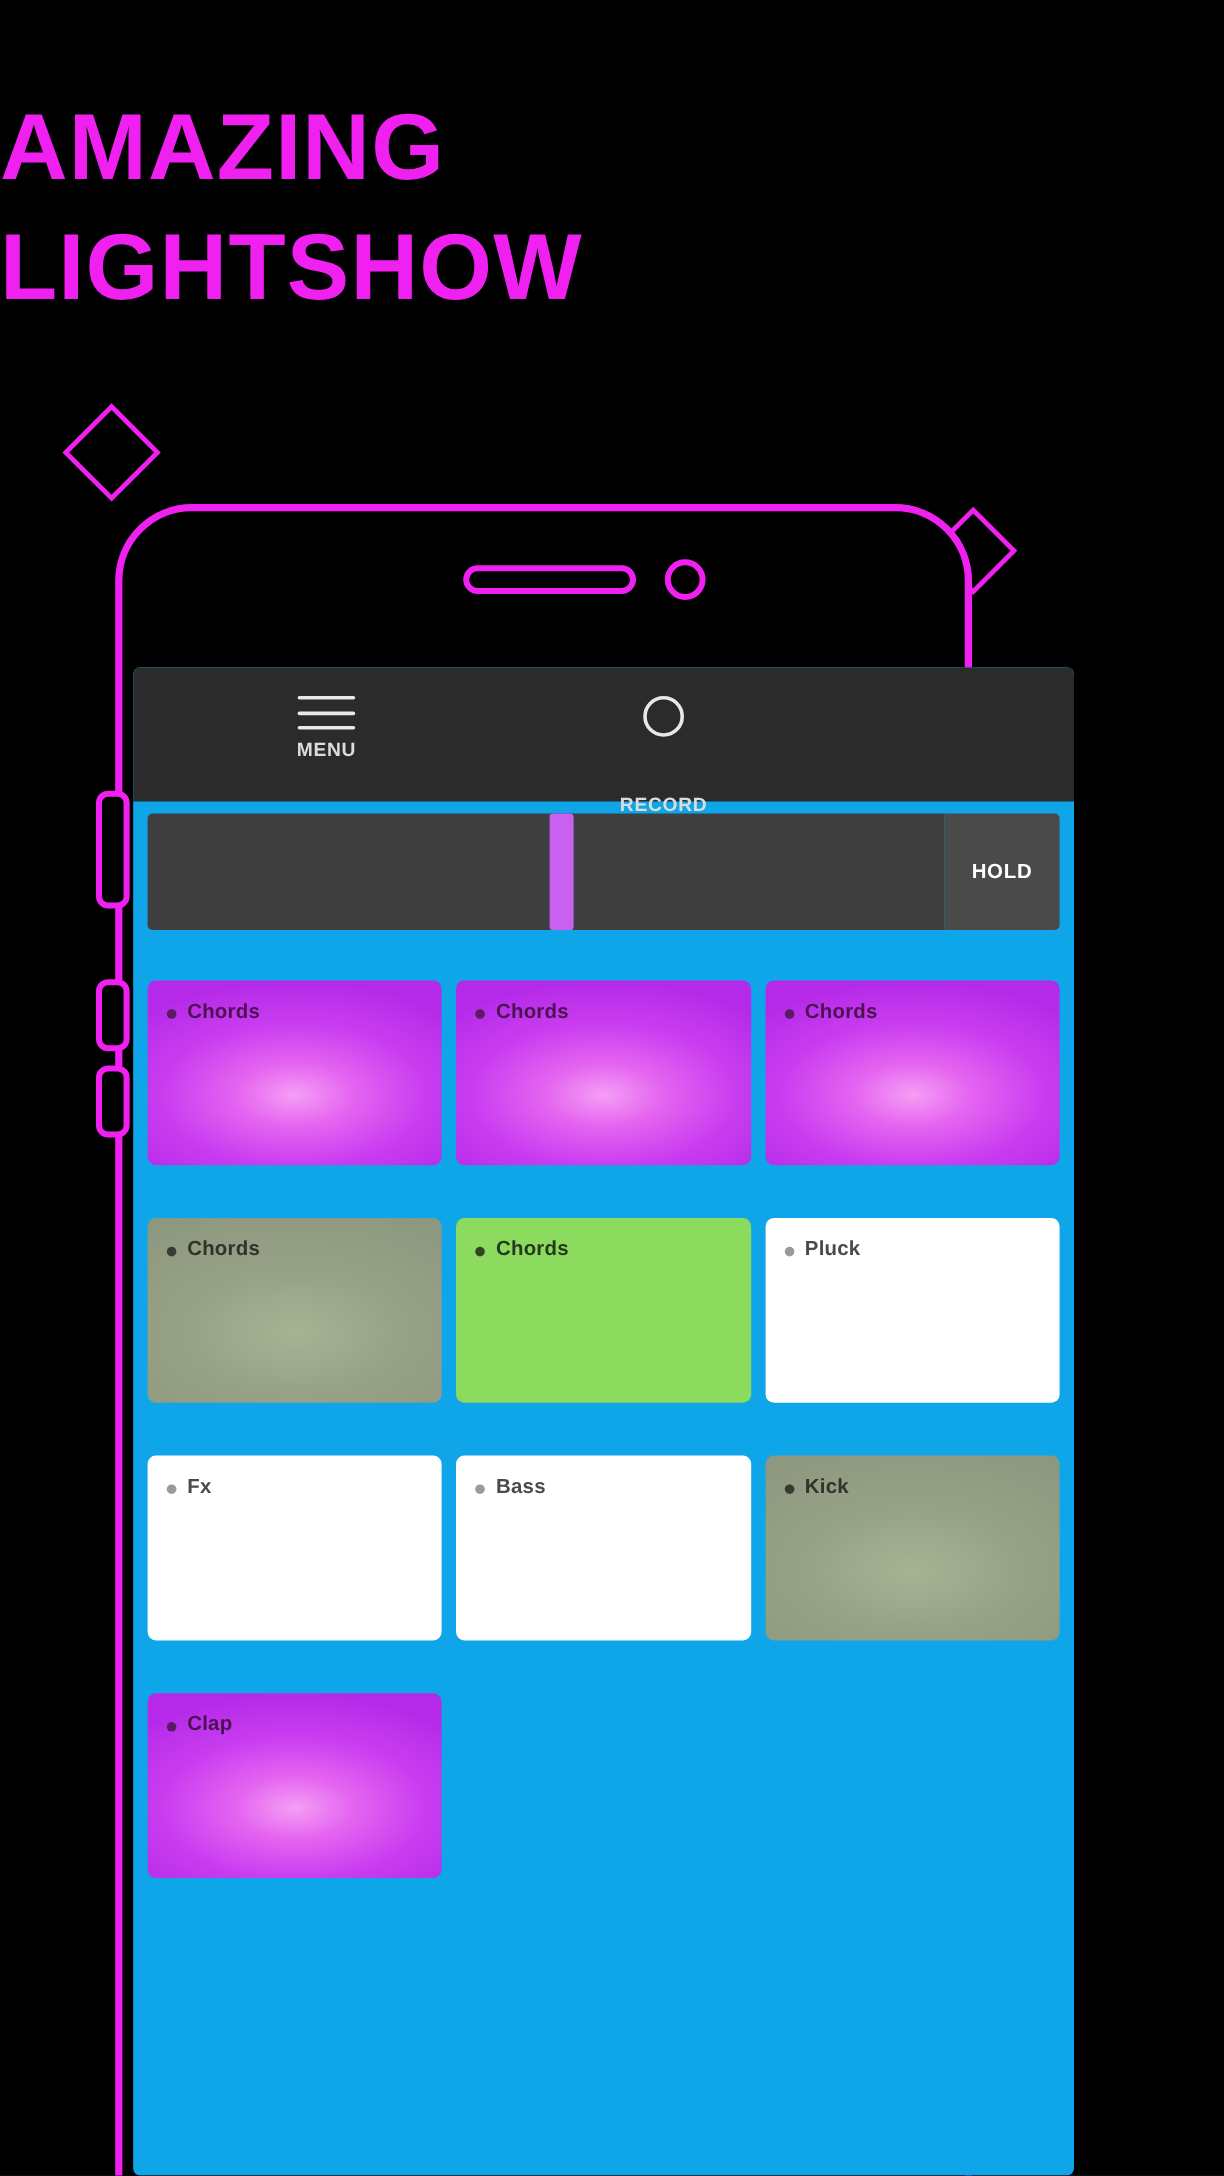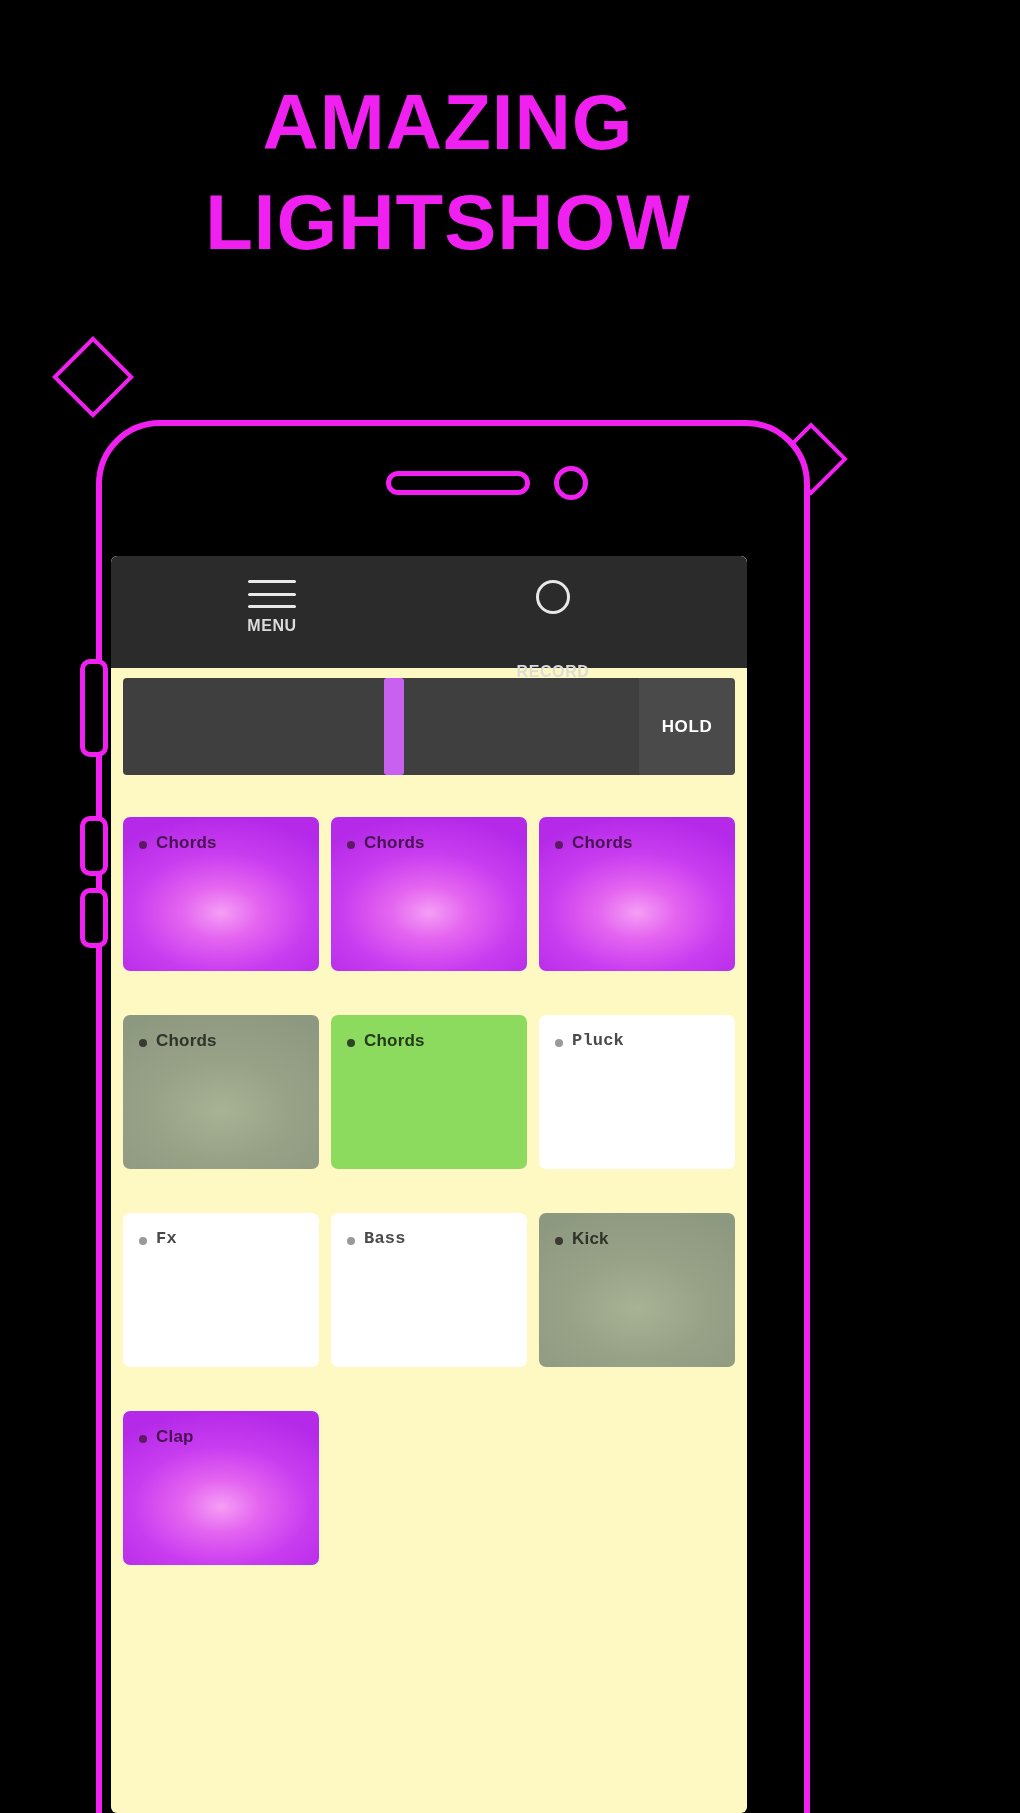--- a/index.html
+++ b/index.html
@@ -8,21 +8,21 @@
     background: #000;
     font-family: "Liberation Sans", sans-serif;
     overflow: hidden;
   }
   #stage { position: relative; width: 1020px; height: 1813px; background: #000; }
 
   
   .headline {
     position: absolute;
     top: 72px; left: 0; width: 896px;
-    text-align: center;
+    text-align: left;
     color: #f020f0;
     font-weight: bold;
     font-size: 78px;
     line-height: 100px;
     letter-spacing: 1px;
   }
   .headline .l2 { display: block; }
 
   
   .diamond {
@@ -64,22 +64,22 @@
     background: #000;
   }
   .side-btn.b1 { left: -22px; top: 233px; width: 28px; height: 98px; }
   .side-btn.b2 { left: -22px; top: 390px; width: 28px; height: 60px; }
   .side-btn.b3 { left: -22px; top: 462px; width: 28px; height: 60px; }
 
   
   .app {
     position: absolute;
     left: 111px; top: 556px;
-    width: 636px; height: 1257px;
-    background: #fef9c3;
+    width: 784px; height: 1257px;
+    background: #0ea5e9;
     border-radius: 6px;
     overflow: hidden;
   }
 
   .appbar {
     position: relative;
     height: 112px;
     background: #2b2b2b;
     border-radius: 6px 6px 0 0;
   }
@@ -178,21 +178,21 @@
   .pad.green {
     background: #8ddb5e;
   }
   .pad.green .dot    { background: #2f4424; }
   .pad.green .plabel { color: #243a1c; }
 
   .pad.white {
     background: #ffffff;
   }
   .pad.white .dot    { background: #9a9a9a; }
-  .pad.white .plabel { color: #4a4a4a; font-family: Liberation Mono, monospace; }
+  .pad.white .plabel { color: #4a4a4a; }
 </style>
 </head>
 <body>
 
 <div id="stage">
 
   <div class="headline">
     <span>AMAZING</span>
     <span class="l2">LIGHTSHOW</span>
   </div>

